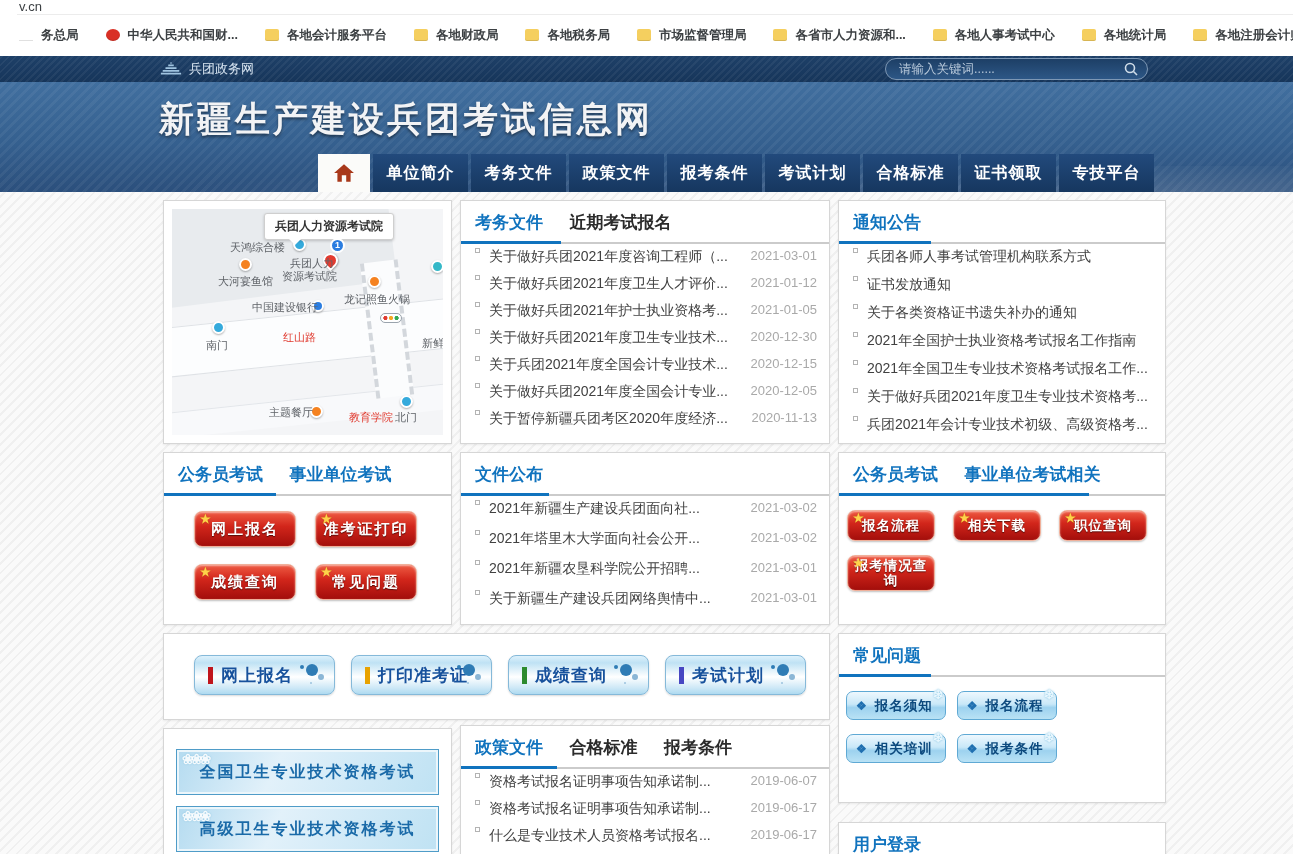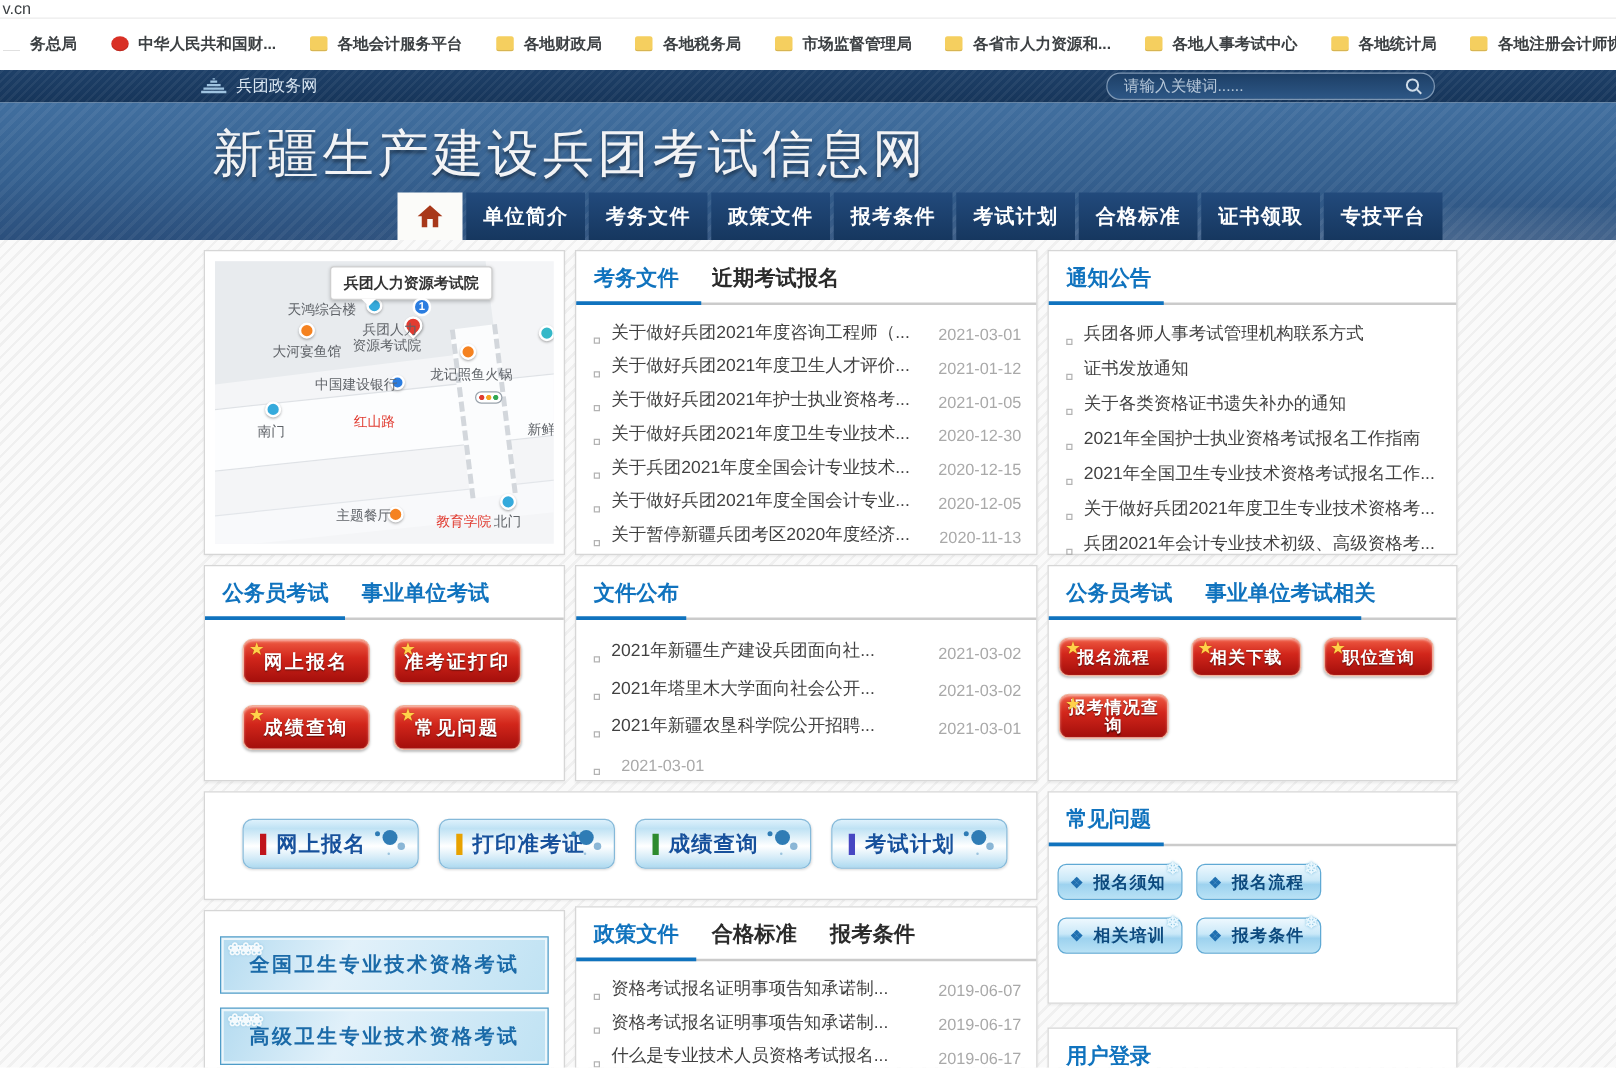--- a/index.html
+++ b/index.html
@@ -1,20 +1,20 @@
 <!DOCTYPE html>
 <html><head>
 <meta charset="utf-8">
 <style>
   * { box-sizing: border-box; margin: 0; padding: 0; }
   html,body { width:1293px; height:854px; overflow:hidden; }
   body { font-family:"Liberation Sans", sans-serif; background:#fff; position:relative; }
 
   
-  .chrome { height:56px; background:#fff; position:relative; }
+  .chrome { height:56px; background:#fff; position:relative;margin-left:17px; }
   .addr { height:15px; border-bottom:1px solid #ececec; font-size:13px; color:#3c4043; padding-left:2px; line-height:13px; overflow:hidden;}
   .bookmarks { height:40px; display:flex; align-items:center; padding-left:2px; overflow:hidden; white-space:nowrap;font-weight:bold; }
   .bm { display:inline-flex; align-items:center; margin-right:27px; cursor:pointer; flex:0 0 auto; }
   .bm-ic { width:14px; height:12px; margin-right:8px; display:inline-block; box-shadow:inset 0 -1px 0 rgba(0,0,0,.12); }
   .bm-label { font-size:12.5px; color:#3c4043; }
 
   
   .topbar { height:26px; background:linear-gradient(180deg,#1e4068,#16355a);
             background-blend-mode:normal; position:relative; }
   .topbar::before { content:""; position:absolute; inset:0;
@@ -26,21 +26,21 @@
   .search input { flex:1; background:transparent; border:none; outline:none; color:#dfe9f2; font-size:12.5px; font-family:inherit;}
   .search input::placeholder { color:#b6c7d9; }
 
   
   .band { height:110px; position:relative;
           background:linear-gradient(180deg,#416f9f 0%,#35608f 55%,#2b4f7c 100%); }
   .band::before { content:""; position:absolute; inset:0;
      background:repeating-linear-gradient(315deg, rgba(255,255,255,.05) 0 3px, transparent 3px 7px); }
   .band::after { content:""; position:absolute; left:0; right:0; bottom:0; height:26px;
      background:radial-gradient(120% 200% at 85% 100%, rgba(255,255,255,.14), transparent 60%); }
-  .site-title { position:absolute; left:170px; top:14px; font-size:41px; font-weight:normal; color:#f2f3f5;
+  .site-title { position:absolute; left:159px; top:14px; font-size:35px; font-weight:bold; color:#f2f3f5;
                 letter-spacing:3px; text-shadow:0 2px 3px rgba(0,0,0,.45); z-index:2; }
   .nav { position:absolute; left:318px; bottom:0; display:flex; gap:3px; z-index:3; }
   .tab { width:95px; height:38px; background:linear-gradient(180deg,#224a7c,#16375f);
          color:#fff; font-size:16px; font-weight:bold; letter-spacing:1px;
          display:flex; align-items:center; justify-content:center; cursor:pointer; }
   .tab.home { width:52px; background:#fbfbf9; }
 
   
   .content { position:relative; height:770px; overflow:hidden;
      background:repeating-linear-gradient(315deg,#fafafa 0 5px,#f0f0f0 5px 7px); }
@@ -66,21 +66,21 @@
   .p-kaowu  .blue-ul { width:100px; }
   .p-notice .blue-ul { width:92px; }
   .p-civil  .blue-ul { width:112px; }
   .p-files  .blue-ul { width:88px; }
   .p-civil2 .blue-ul { width:250px; }
   .p-faq    .blue-ul { width:92px; }
   .p-policy .blue-ul { width:96px; }
 
   
   .list { padding-top:4px; }
-  .row { display:flex; align-items:flex-end; padding:0 12px 0 14px; height:27px; font-size:14px; color:#414141; cursor:pointer; }
+  .row { display:flex; align-items:flex-start; padding:0 12px 0 14px; height:27px; font-size:14px; color:#414141; cursor:pointer; }
   .p-files .row { height:30px; }
   .p-notice .row { height:28px; }
   .sq { width:5px; height:5px; border:1px solid #b3b3b3; margin-right:9px; flex:0 0 auto; }
   .row .t { flex:1; white-space:nowrap; overflow:hidden; }
   .row .d { color:#a9a9a9; font-size:13px; margin-left:8px; }
 
   
   .btns-grid { display:grid; grid-template-columns:repeat(2,102px); gap:17px 19px; padding:15px 0 0 30px; }
   .rbtn { position:relative; height:36px; border:1px solid #f0b09a; border-radius:8px;
           background:linear-gradient(180deg,#ef5b43 0%,#d2261b 42%,#a30e0b 100%);
@@ -456,20 +456,21 @@
         </div>
 
         <div class="row">
           <span class="sq"></span>
           <span class="t">2021年新疆农垦科学院公开招聘...</span>
           <span class="d">2021-03-01</span>
         </div>
 
         <div class="row">
           <span class="sq"></span>
+          <span class="t">关于新疆生产建设兵团网络舆情中...</span>
           <span class="d">2021-03-01</span>
         </div>
       </div>
   </div>
 
   <div class="panel p-civil2">
     <div class="phead">
       <span class="pt">公务员考试</span>
       <span class="pt">事业单位考试相关</span>
       <span class="blue-ul"></span>

